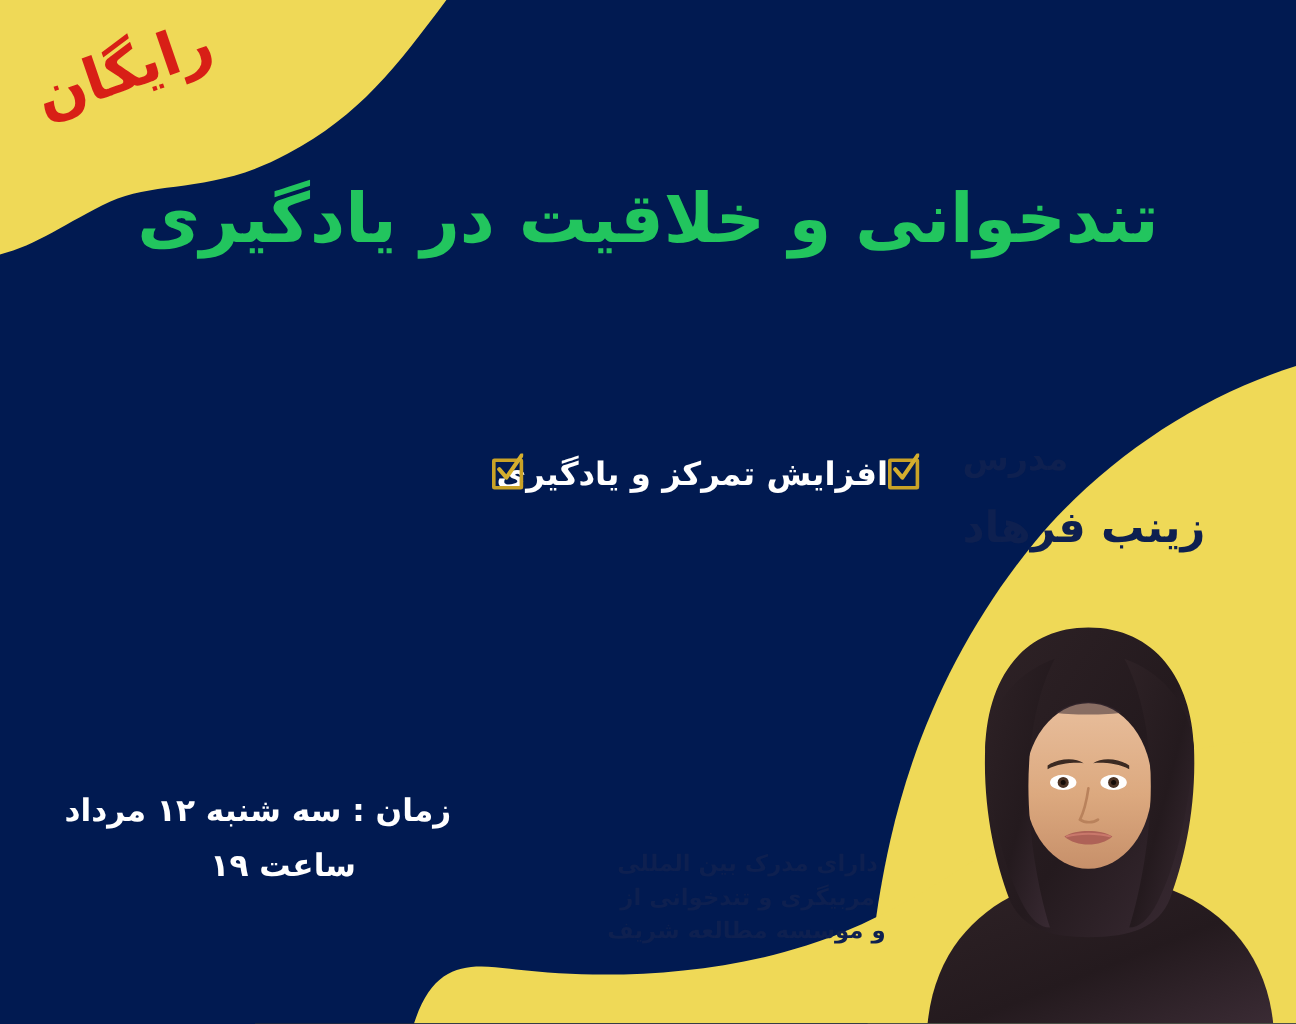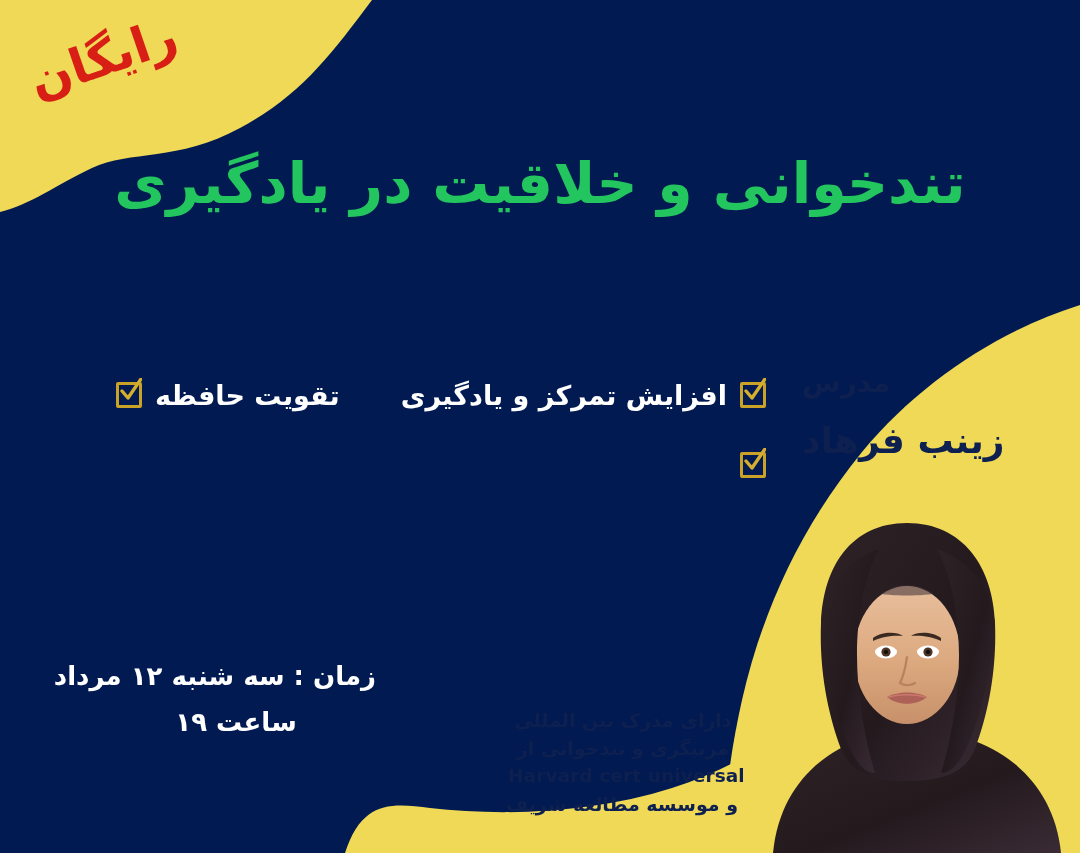--- a/index.html
+++ b/index.html
@@ -78,21 +78,20 @@
     display: grid;
     grid-template-columns: 330px 330px;
     grid-auto-rows: 70px;
     z-index: 5;
   }
   .feature {
     display: flex;
     flex-direction: row;
     align-items: center;
     justify-content: flex-start;
-    gap: 13px;
     padding-right: 4px;
   }
   .feature.col-left { justify-content: flex-end; padding-left: 6px; }
   .check-icon {
     flex: 0 0 auto;
     width: 26px;
     height: 26px;
     position: relative;
     display: inline-block;
   }
@@ -234,29 +233,20 @@
     <div class="feature">
       <span class="check-icon">
         <span class="box"></span>
         <svg class="tick" viewBox="0 0 22 26" fill="none">
           <path d="M2 13 L8 20 L21 1" stroke="#D4AE2E" stroke-width="3.4" stroke-linecap="round" stroke-linejoin="round"></path>
         </svg>
       </span>
       <span class="feature-label">افزایش تمرکز و یادگیری</span>
     </div>
 
-    <div class="feature col-left">
-      <span class="feature-label">تقویت حافظه</span>
-      <span class="check-icon">
-        <span class="box"></span>
-        <svg class="tick" viewBox="0 0 22 26" fill="none">
-          <path d="M2 13 L8 20 L21 1" stroke="#D4AE2E" stroke-width="3.4" stroke-linecap="round" stroke-linejoin="round"></path>
-        </svg>
-      </span>
-    </div>
 
     <div class="feature">
       <span class="check-icon">
         <span class="box"></span>
         <svg class="tick" viewBox="0 0 22 26" fill="none">
           <path d="M2 13 L8 20 L21 1" stroke="#D4AE2E" stroke-width="3.4" stroke-linecap="round" stroke-linejoin="round"></path>
         </svg>
       </span>
     </div>
 
@@ -268,21 +258,20 @@
   </div>
 
   <div class="schedule">
     <div class="schedule-line">زمان :  سه شنبه ۱۲ مرداد</div>
     <div class="schedule-line">ساعت ۱۹</div>
   </div>
 
   <div class="credentials">
     <div class="cred-line">دارای مدرک بین المللی</div>
     <div class="cred-line">مربیگری و تندخوانی از</div>
-    <div class="cred-line latin">Harvard cert universal</div>
     <div class="cred-line">و موسسه مطالعه شریف</div>
   </div>
 
   <div class="portrait">
     <svg viewBox="0 0 325 348" preserveAspectRatio="xMidYMax meet">
       <defs>
         <clipPath id="faceClip">
           <ellipse cx="152" cy="152" rx="56" ry="72"></ellipse>
         </clipPath>
         <linearGradient id="skin" x1="0" y1="0" x2="0" y2="1">

